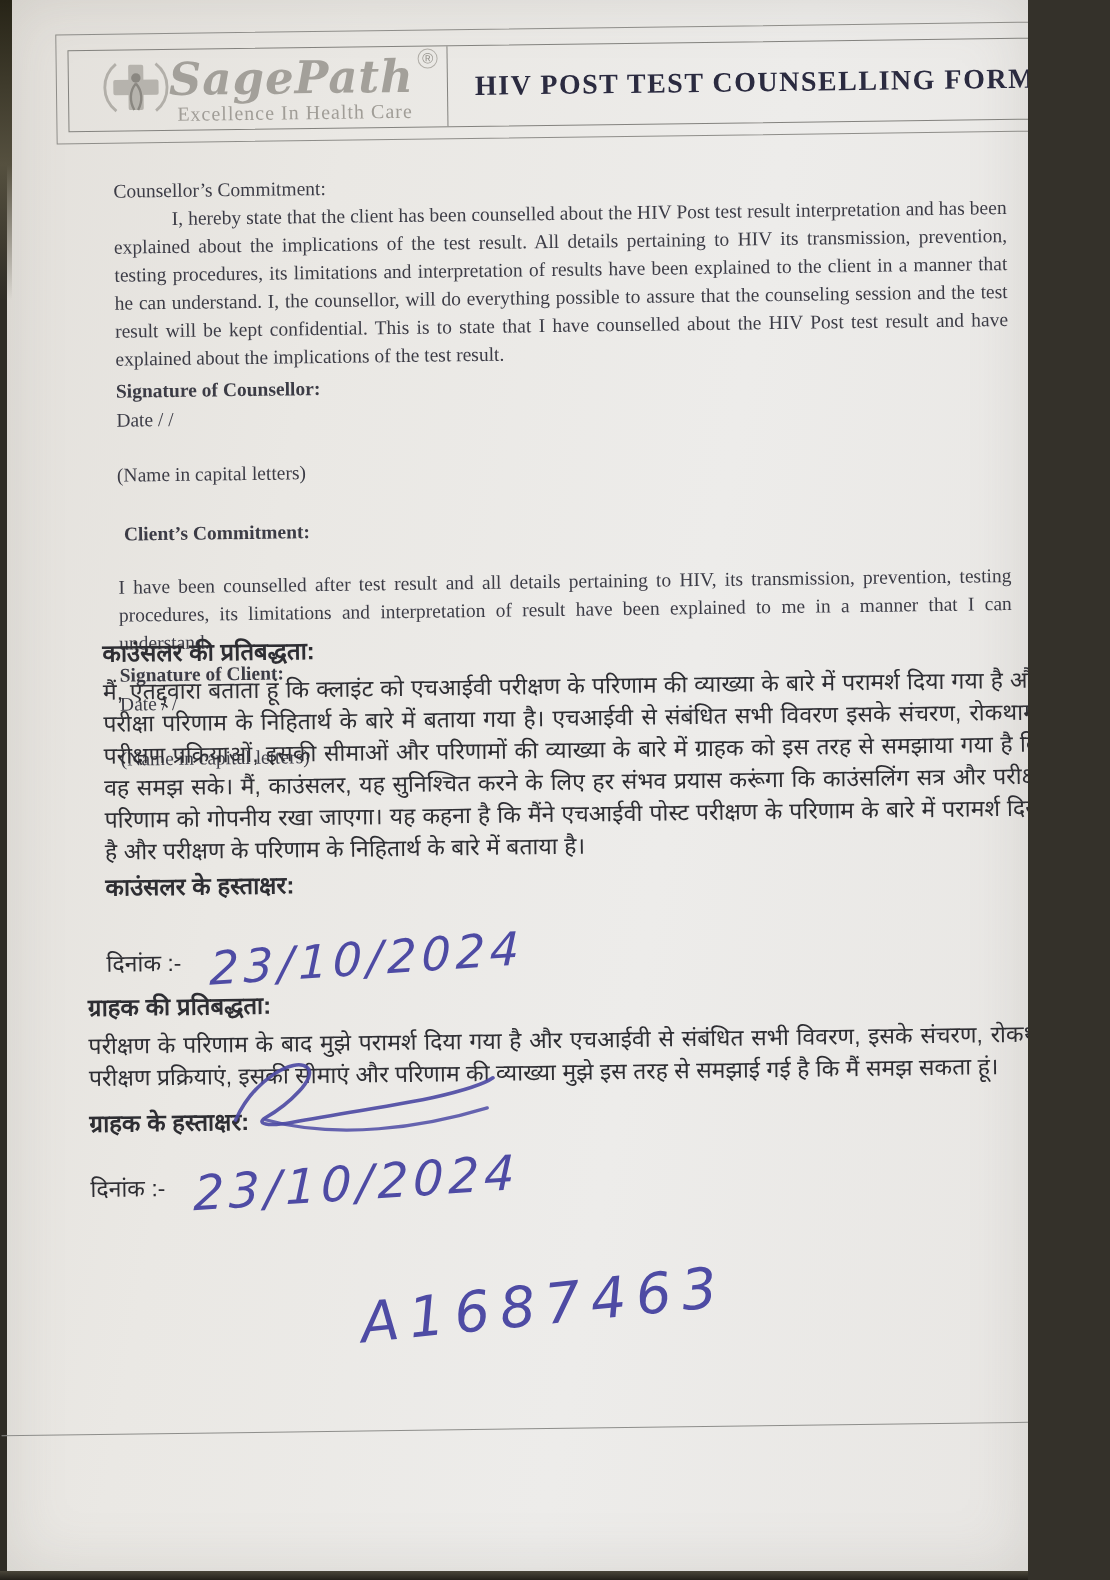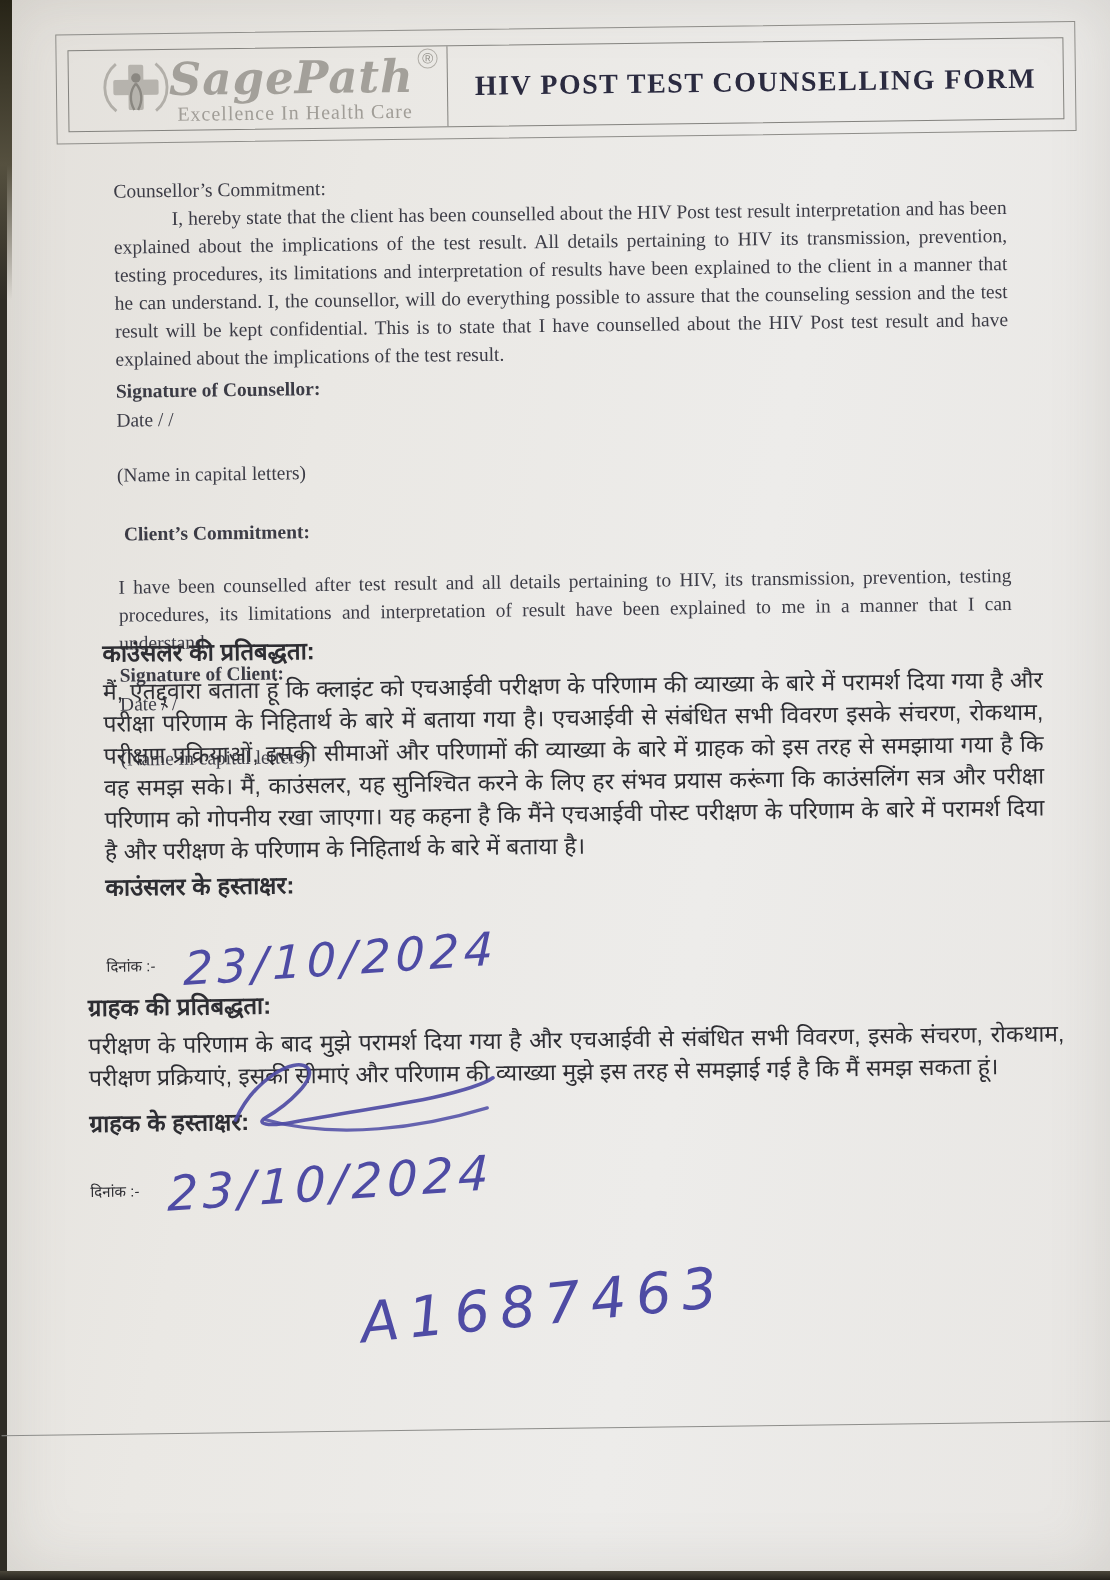--- a/index.html
+++ b/index.html
@@ -1,18 +1,18 @@
 <!DOCTYPE html>
 <html><head>
 <meta charset="utf-8">
 <style>
   html,body{margin:0;padding:0;}
   body{width:1110px;height:1580px;background:#34312a;overflow:hidden;
        font-family:"Liberation Serif",serif;}
-  #stage{position:relative;width:1110px;height:1580px;overflow:hidden;background:#2f2c25;}
+  #stage{position:relative;width:1028px;height:1580px;overflow:hidden;background:#2f2c25;}
   .paper{position:absolute;left:7px;top:0;right:0;bottom:9px;
          background:linear-gradient(100deg,#e3e0db 0%,#eae8e4 28%,#edecea 62%,#e8e6e3 100%);
          box-shadow:inset 0 0 60px rgba(120,115,105,.18);}
   .edge-left{position:absolute;left:0;top:0;width:12px;height:300px;
              background:linear-gradient(to bottom,#272417,#55503f 55%,rgba(85,80,63,0));}
   .edge-bottom{position:absolute;left:0;bottom:0;width:100%;height:9px;
                background:linear-gradient(to top,#23201a,#4a463a);}
   .content{position:absolute;left:0;top:0;width:1110px;height:1580px;
            transform:rotate(-0.75deg);transform-origin:550px 700px;color:#3a3a42;}
 
@@ -43,21 +43,21 @@
   .name-note{margin-top:27px;text-align:left;}
   .client-head{margin-top:31px;margin-left:6px;font-weight:bold;}
   .client-body{margin-top:25px;}
 
   
   .dev{font-family:"Liberation Sans",sans-serif;color:#2e2e33;}
   .hin-c{position:absolute;left:103px;top:632px;width:940px;font-size:23px;line-height:32px;text-align:justify;}
   .hin-head{font-weight:bold;font-size:24px;margin-bottom:6px;text-align:left;}
   .hin-sign{font-weight:bold;font-size:24px;margin-top:4px;text-align:left;}
   .date-row{margin-top:42px;text-align:left;white-space:nowrap;}
-  .date-label{font-size:15px;}
+  .date-label{font-size:23px;}
   .ink{color:#4e4ba4;font-family:"DejaVu Sans",sans-serif;font-style:italic;}
   .hand-date{display:inline-block;font-size:46px;letter-spacing:5px;
              transform:rotate(-3deg) skewX(-5deg);margin-left:22px;vertical-align:-6px;}
   .hin-g{position:absolute;left:84px;top:986px;width:976px;font-size:23px;line-height:32px;text-align:justify;}
   .sign-row{position:relative;margin-top:14px;text-align:left;}
   .sig-svg{position:absolute;left:140px;top:-52px;}
   .hand-code{position:absolute;left:352px;top:1272px;font-size:56px;letter-spacing:10px;
              transform:rotate(-5deg);font-weight:normal;}
   .bottom-rule{position:absolute;left:-8px;top:1428px;width:1130px;height:1px;background:#8d8d8a;}
 </style>

